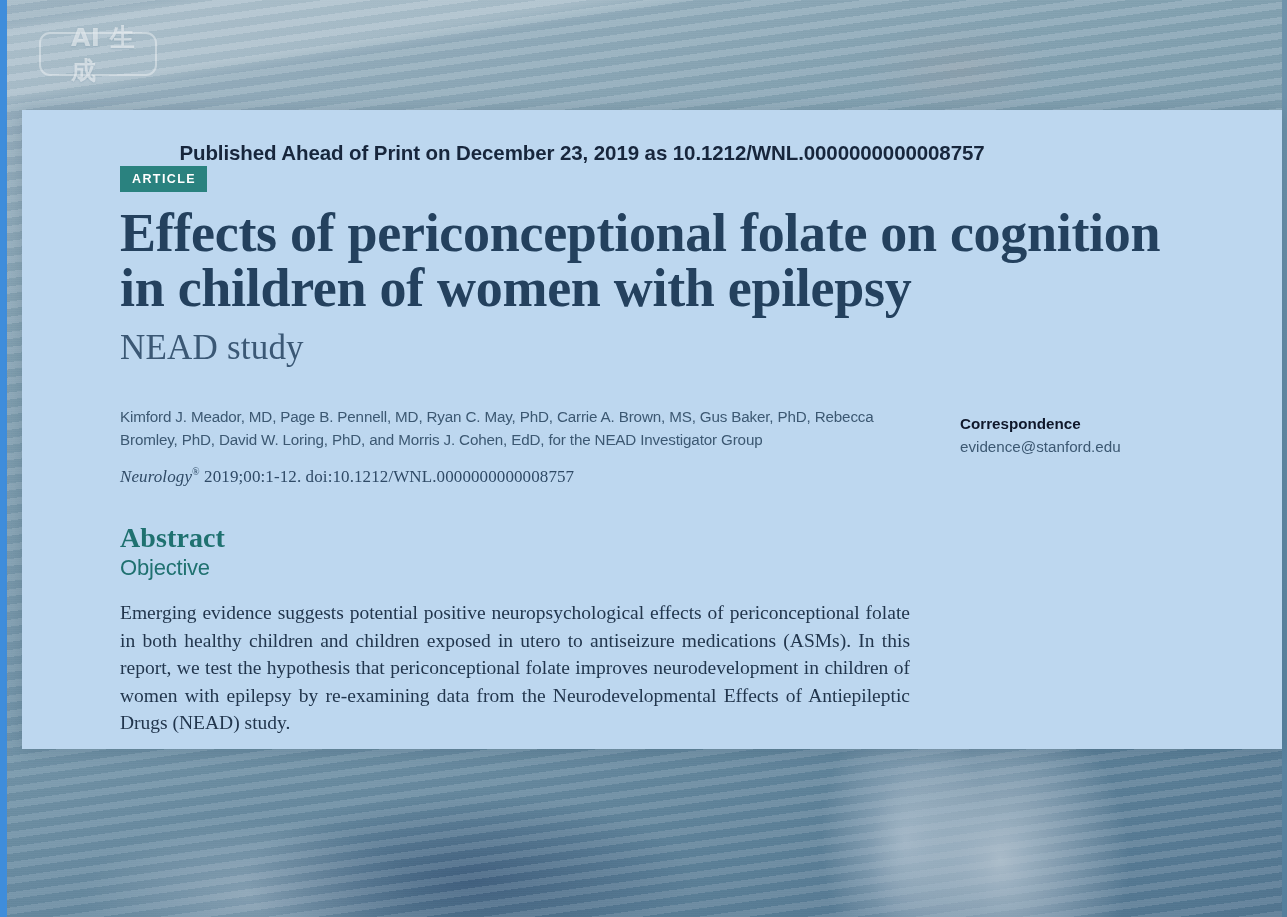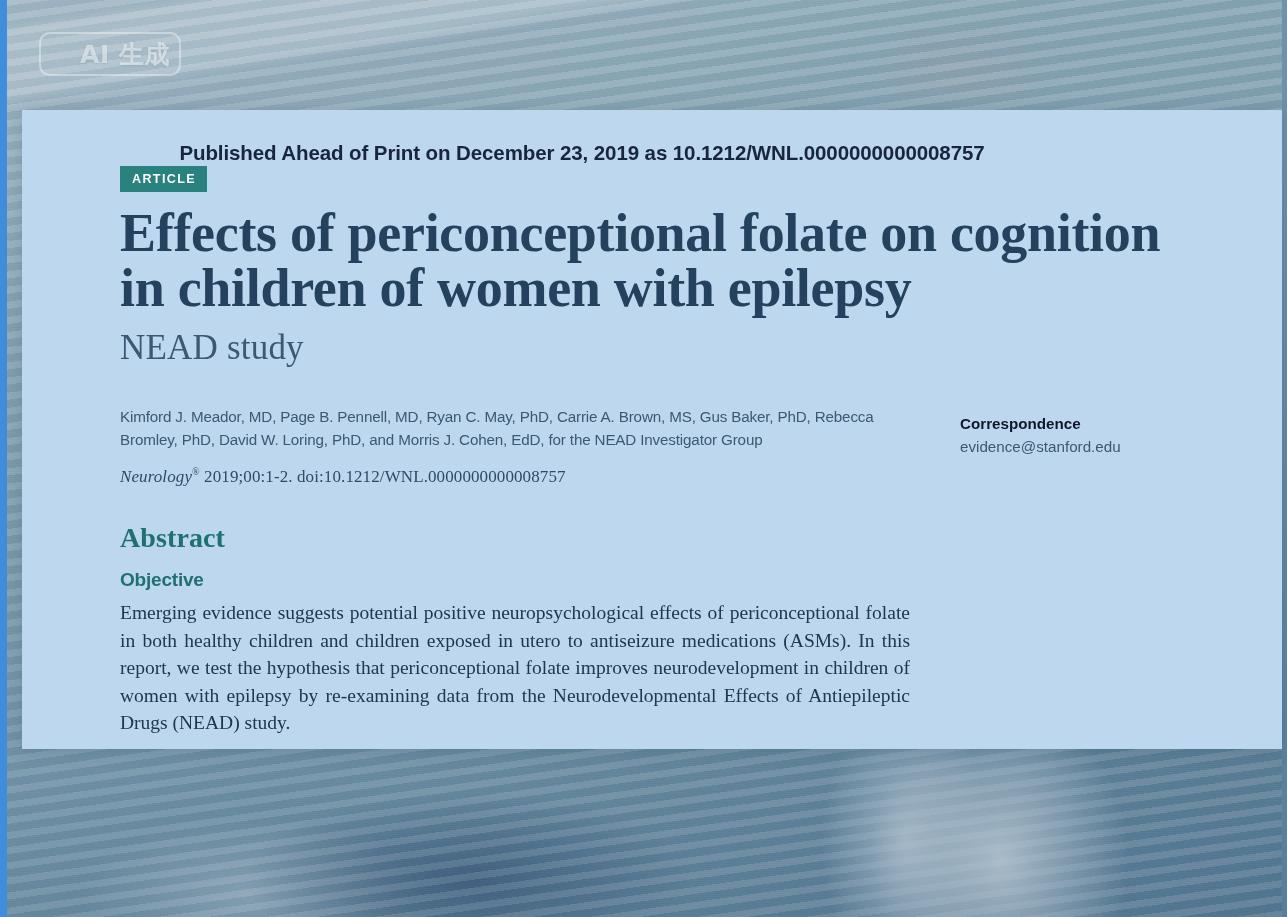--- a/index.html
+++ b/index.html
@@ -46,21 +46,21 @@
     background:linear-gradient(180deg,#3f8ddb 0%,#3f8ddb 100%);
   }
   .edge-strip-right{
     position:absolute; right:0; top:0; bottom:0; width:5px;
     background:linear-gradient(180deg,#6f93ab 0%,#557f9c 100%);
   }
 
   
   .ai-watermark{
     position:absolute; left:39px; top:32px;
-    width:142px; height:44px;
+    width:118px; height:44px;
     border:2px solid rgba(255,255,255,.38);
     border-radius:11px;
     display:flex; align-items:center; justify-content:center;
     color:rgba(255,255,255,.52);
     font-size:25px; font-weight:bold;
     letter-spacing:.5px;
     font-family:"DejaVu Sans", sans-serif;
     text-shadow:0 1px 2px rgba(120,150,170,.35);
     user-select:none;
     padding-left:30px;
@@ -150,24 +150,24 @@
   .abstract-head{
     position:absolute; left:98px; top:412px;
     font-family:"Liberation Serif", serif;
     font-weight:bold;
     font-size:28px;
     color:#1f7170;
     letter-spacing:.1px;
   }
 
   .section-head{
-    position:absolute; left:98px; top:459px;
-    font-family:"Liberation Sans", sans-serif;
-    font-weight:bold;
-    font-size:19px;
+    position:absolute; left:98px; top:445px;
+    font-family:"Liberation Sans", sans-serif;
+    font-weight:normal;
+    font-size:22px;
     color:#1f7170;
     letter-spacing:-.2px;
   }
 
   .abstract-body{
     position:absolute; left:98px; top:489px; width:790px;
     font-family:"Liberation Serif", serif;
     font-size:19.5px;
     line-height:27.5px;
     color:#22364d;
@@ -195,21 +195,21 @@
 
     <div class="article-badge">ARTICLE</div>
 
     <h1 class="article-title">Effects of periconceptional folate on cognition in children of women with epilepsy</h1>
 
     <h2 class="article-subtitle">NEAD study</h2>
 
     <div class="author-list">Kimford J. Meador, MD, Page B. Pennell, MD, Ryan C. May, PhD, Carrie A. Brown, MS, Gus Baker, PhD, Rebecca Bromley, PhD, David W. Loring, PhD, and Morris J. Cohen, EdD, for the NEAD Investigator Group</div>
 
     <div class="citation-line">
-      <span class="journal">Neurology</span><sup>®</sup><span> 2019;00:1-2. doi:10.1212/WNL.0000000000008757</span>
+      <span class="journal">Neurology</span><sup>®</sup><span> 2019;00:1-12. doi:10.1212/WNL.0000000000008757</span>
     </div>
 
     <div class="correspondence">
       <span class="corr-head">Correspondence</span>
       <span class="corr-line">evidence@stanford.edu</span>
     </div>
 
     <h3 class="abstract-head">Abstract</h3>
 
     <h4 class="section-head">Objective</h4>

